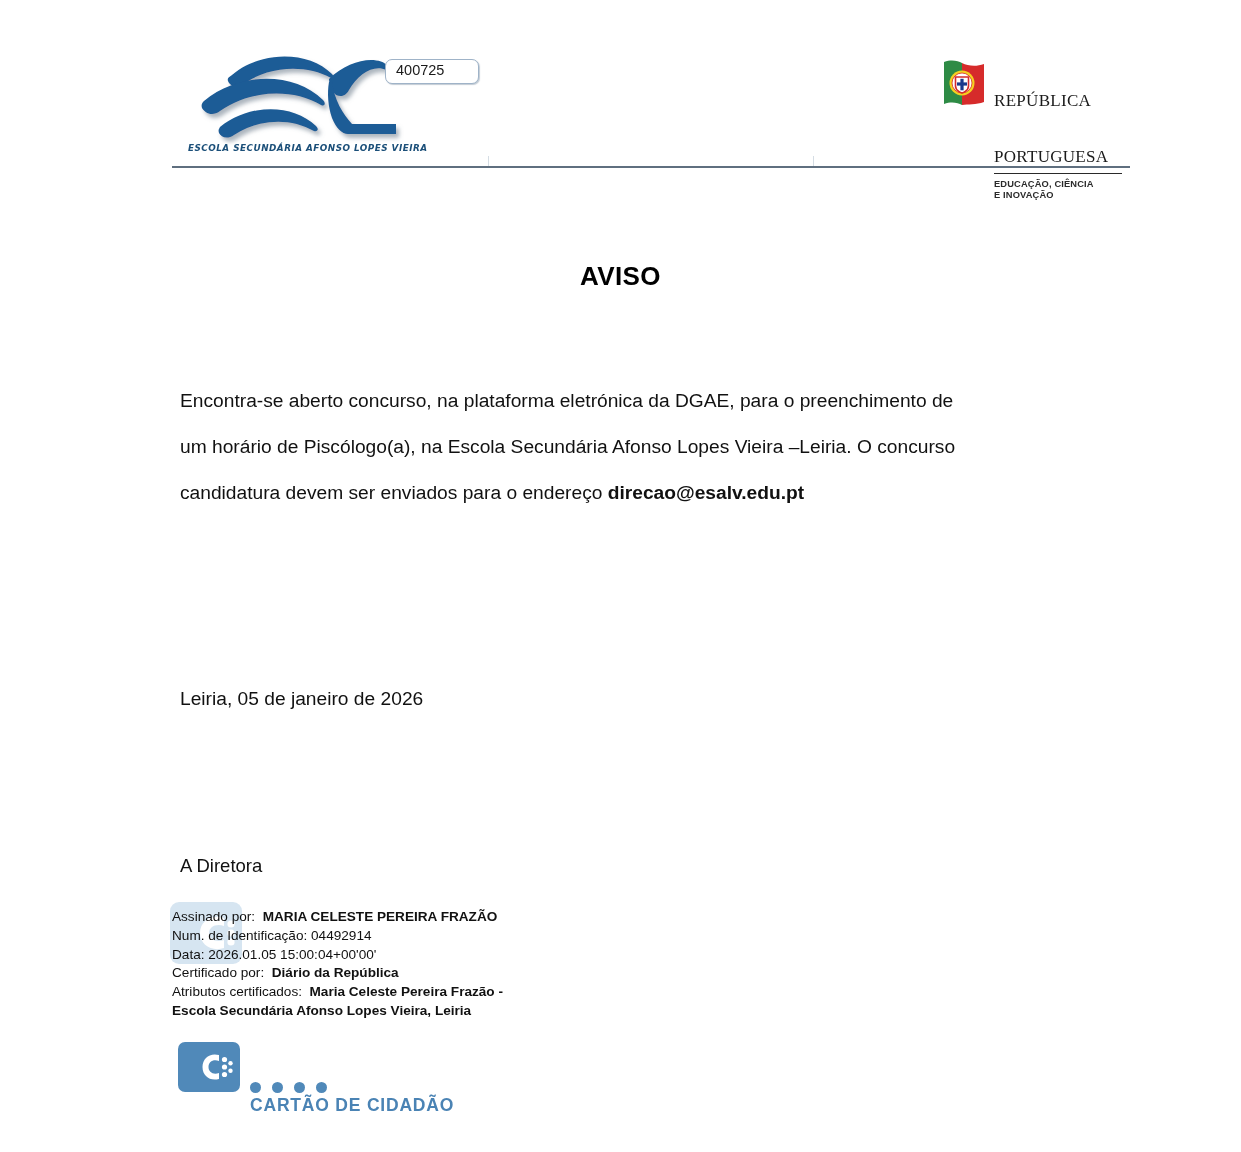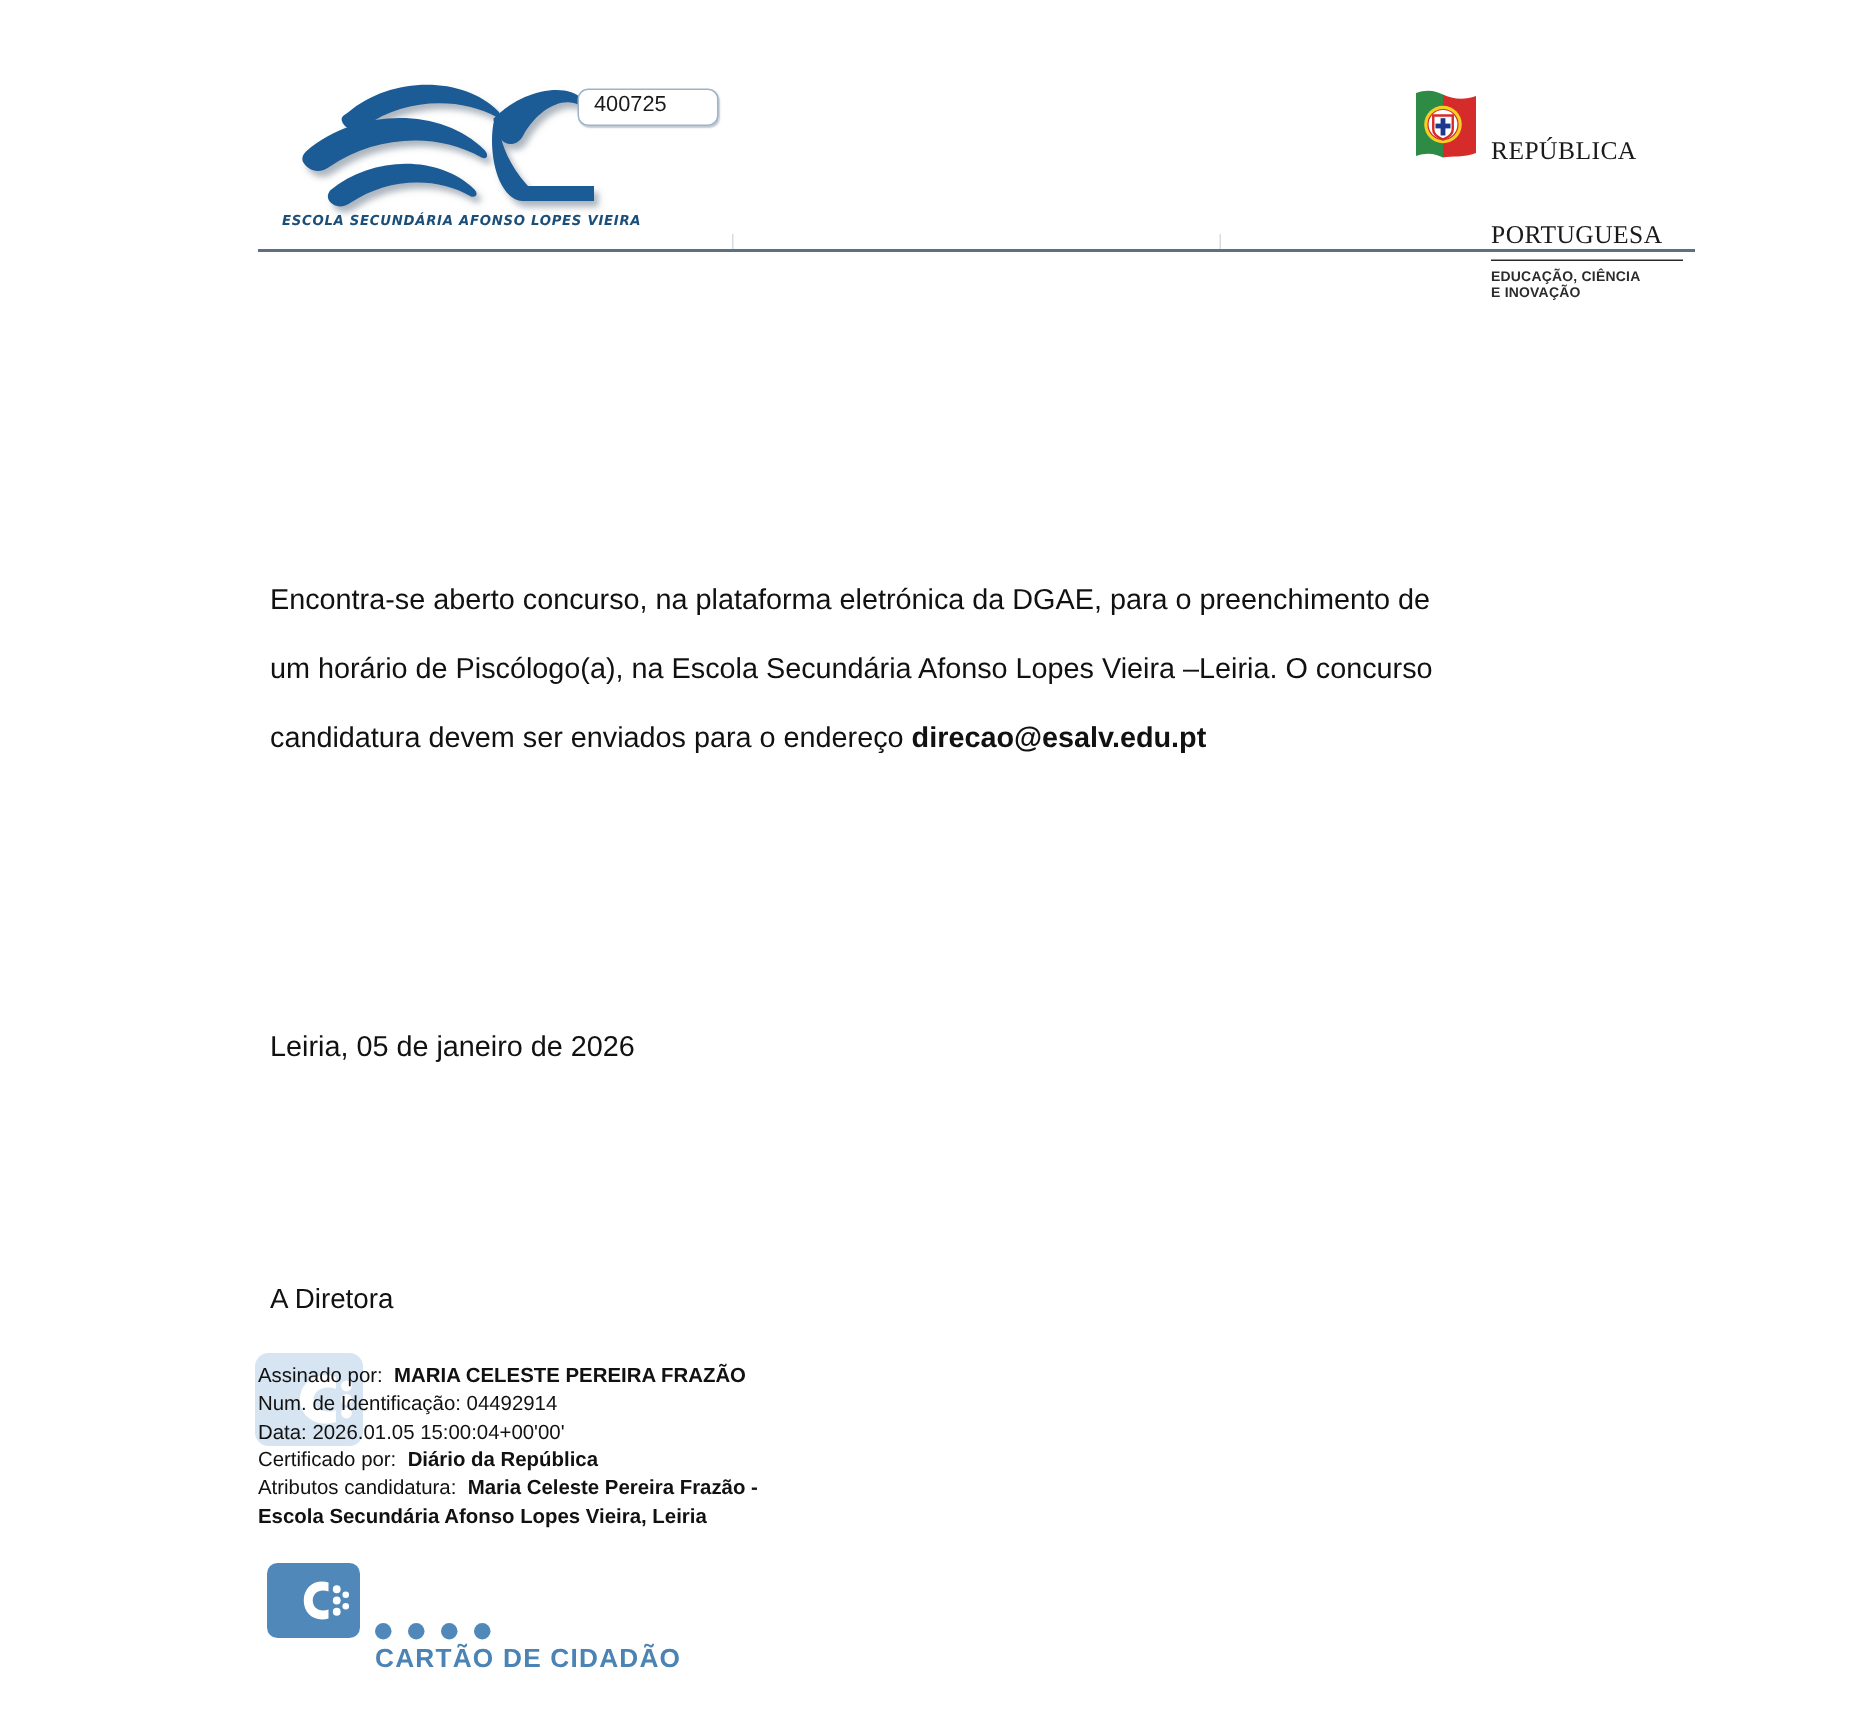--- a/index.html
+++ b/index.html
@@ -303,20 +303,21 @@
         <div class="rp-sub">E INOVAÇÃO</div>
       </div>
     </div>
   </div>
 
   <div id="header-rule">
     <div class="header-rule-tick" style="left:316px;"></div>
     <div class="header-rule-tick" style="left:641px;"></div>
   </div>
 
+  <div id="doc-title">AVISO</div>
 
   <div id="body-copy">
     <div class="body-line">Encontra-se aberto concurso, na plataforma eletrónica da DGAE, para o preenchimento de</div>
     <div class="body-line">um horário de Piscólogo(a), na Escola Secundária Afonso Lopes Vieira –Leiria. O concurso</div>
     <div class="body-line"><span>candidatura devem ser enviados para o endereço </span><b>direcao@esalv.edu.pt</b></div>
   </div>
 
   <div id="place-date">Leiria, 05 de janeiro de 2026</div>
   <div id="signer-role">A Diretora</div>
 
@@ -326,21 +327,21 @@
       <path d="M56 22 C44 18 32 25 32 37 C32 49 44 56 56 52 L56 44 C48 47 41 43 41 37 C41 31 48 27 56 30 Z" fill="#ffffff"></path>
       <circle cx="63" cy="28" r="3.6" fill="#ffffff"></circle>
       <circle cx="63" cy="37" r="3.6" fill="#ffffff"></circle>
       <circle cx="63" cy="46" r="3.6" fill="#ffffff"></circle>
     </svg>
     <div id="signature-lines">
       <div class="sig-line"><span>Assinado por:</span>&nbsp; <b>MARIA CELESTE PEREIRA FRAZÃO</b></div>
       <div class="sig-line"><span>Num. de Identificação:</span> <span>04492914</span></div>
       <div class="sig-line"><span>Data:</span> <span>2026.01.05 15:00:04+00'00'</span></div>
       <div class="sig-line"><span>Certificado por:</span>&nbsp; <b>Diário da República</b></div>
-      <div class="sig-line"><span>Atributos candidatura:</span>&nbsp; <b>Maria Celeste Pereira Frazão -</b></div>
+      <div class="sig-line"><span>Atributos certificados:</span>&nbsp; <b>Maria Celeste Pereira Frazão -</b></div>
       <div class="sig-line"><b>Escola Secundária Afonso Lopes Vieira, Leiria</b></div>
     </div>
   </div>
 
   <div id="cc-logo">
     <div id="cc-badge"></div>
     <svg id="cc-glyph" viewBox="0 0 62 50">
       <path d="M41 13 C32 10.5 24.5 16 24.5 25 C24.5 34 32 39.5 41 37 L41 31 C35 33 30.5 30 30.5 25 C30.5 20 35 17 41 19 Z" fill="#ffffff"></path>
       <circle cx="46.5" cy="17.5" r="2.6" fill="#ffffff"></circle>
       <circle cx="46.5" cy="25" r="2.6" fill="#ffffff"></circle>

